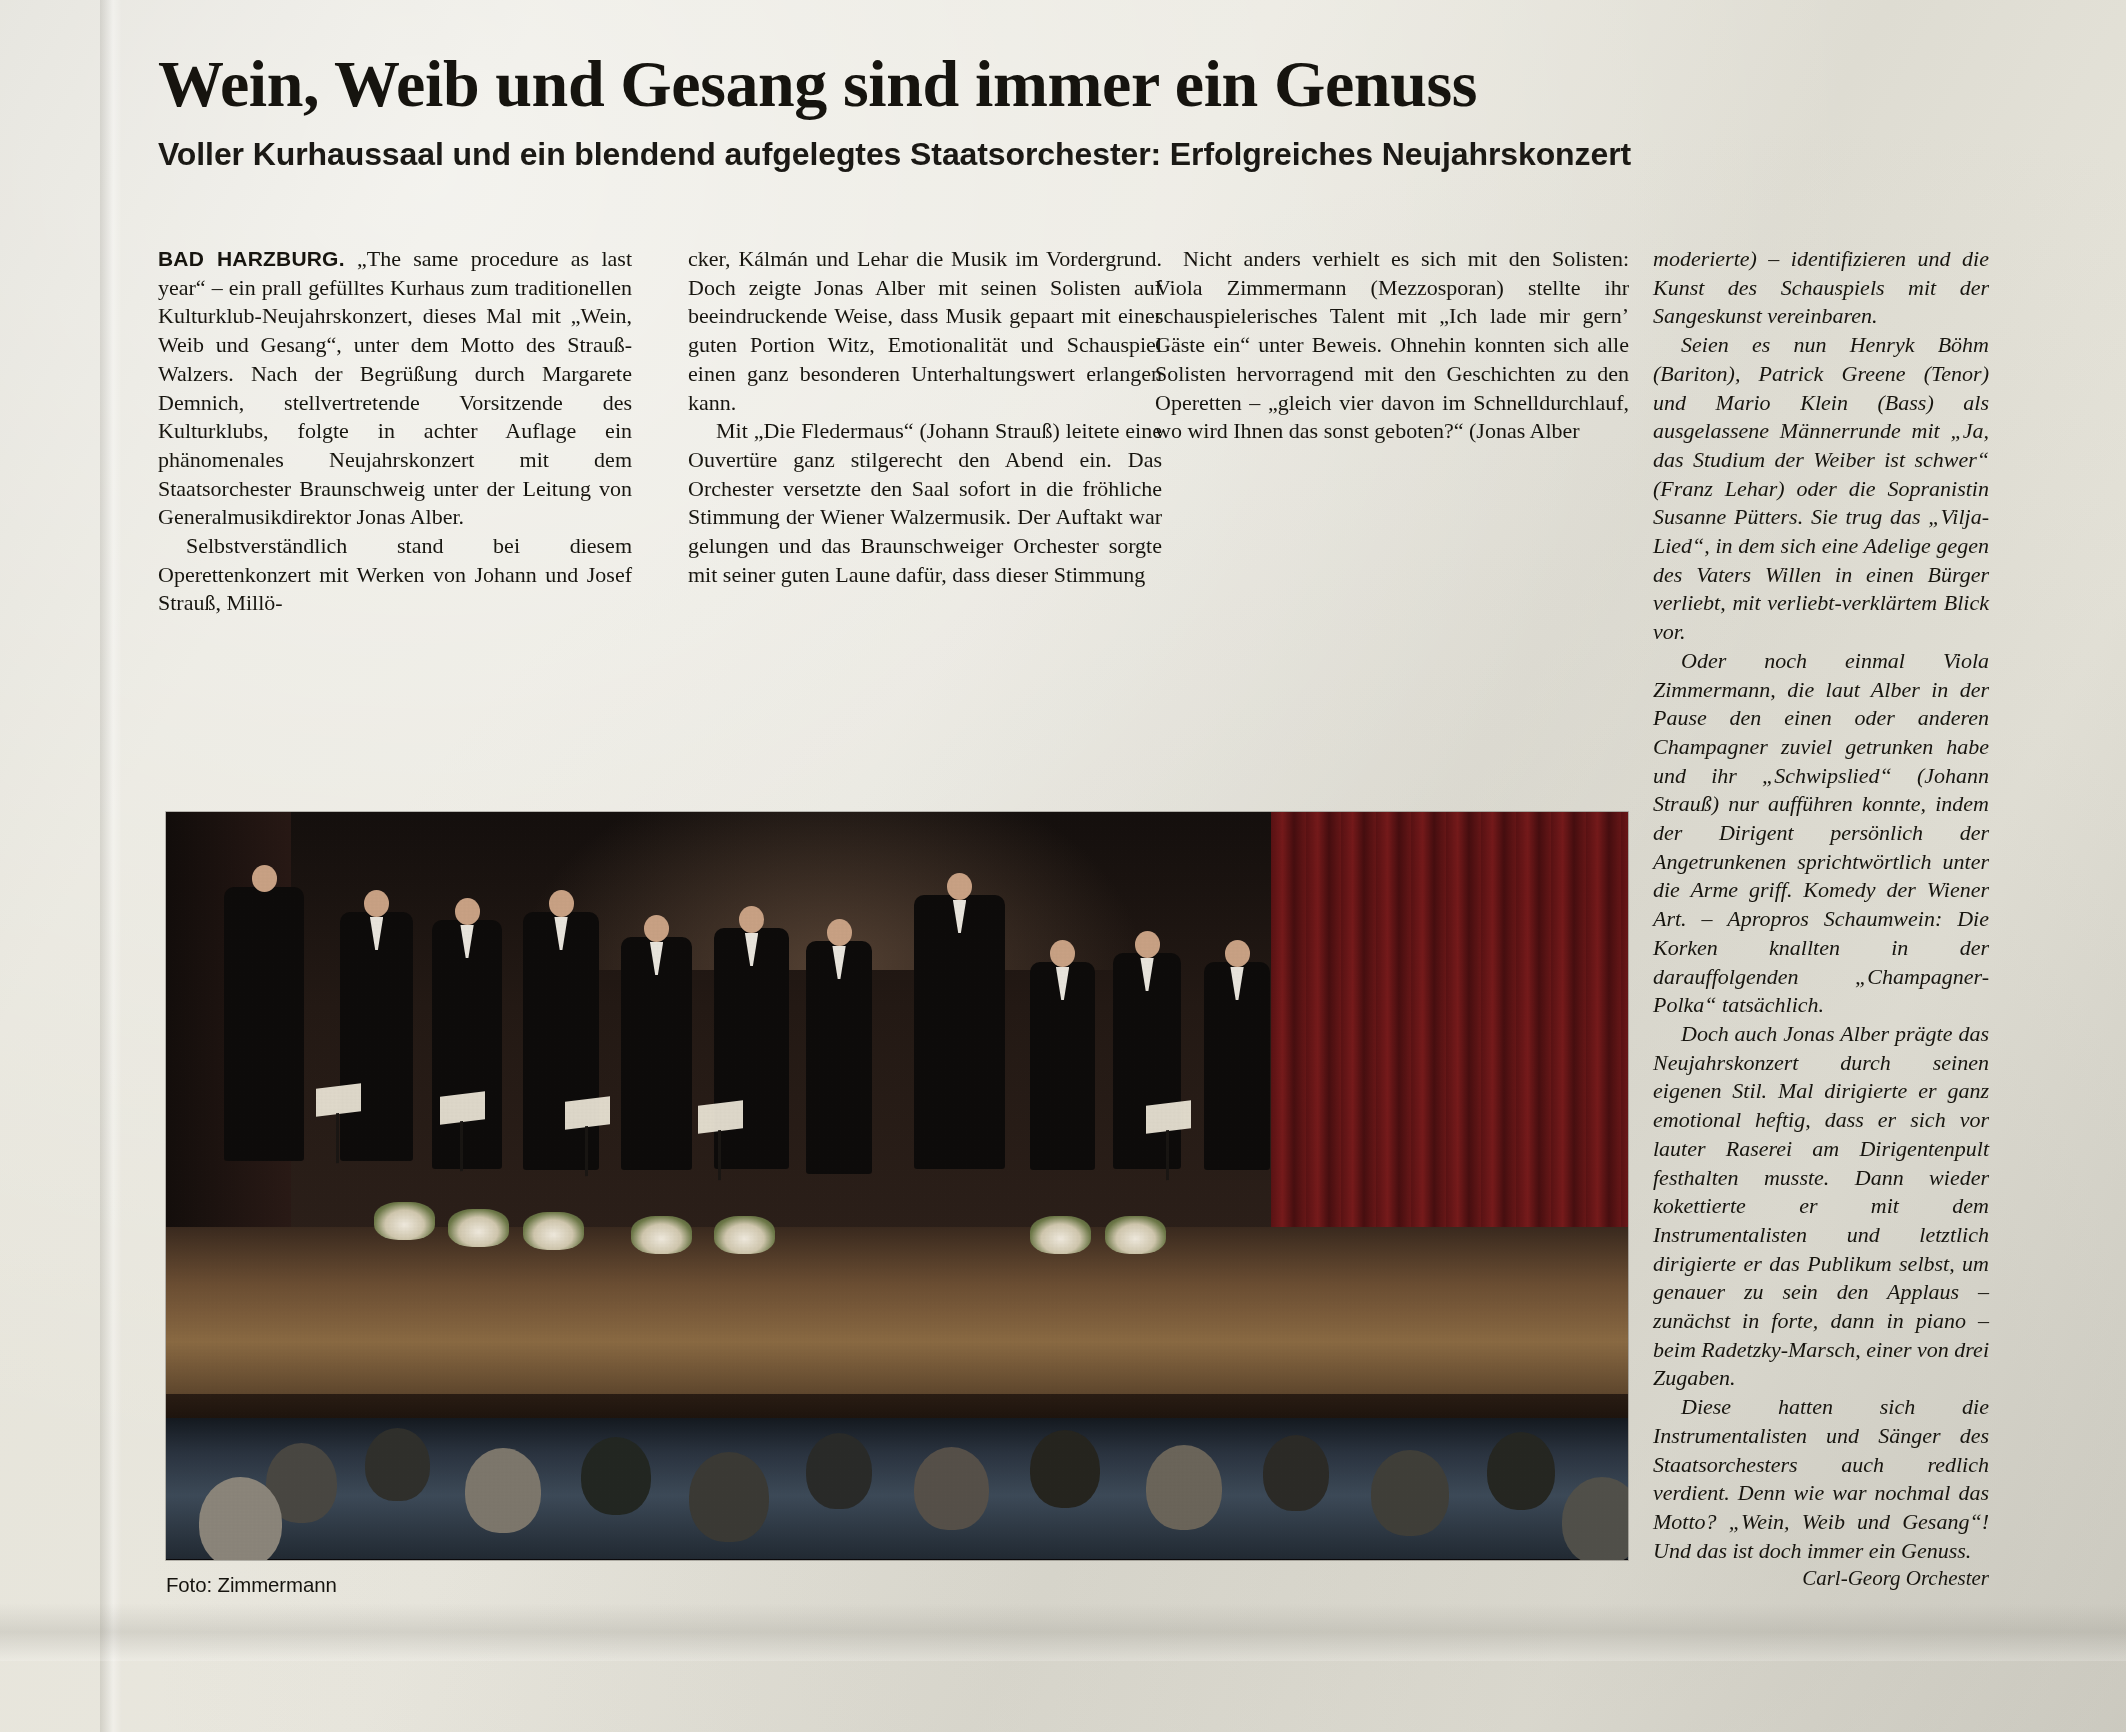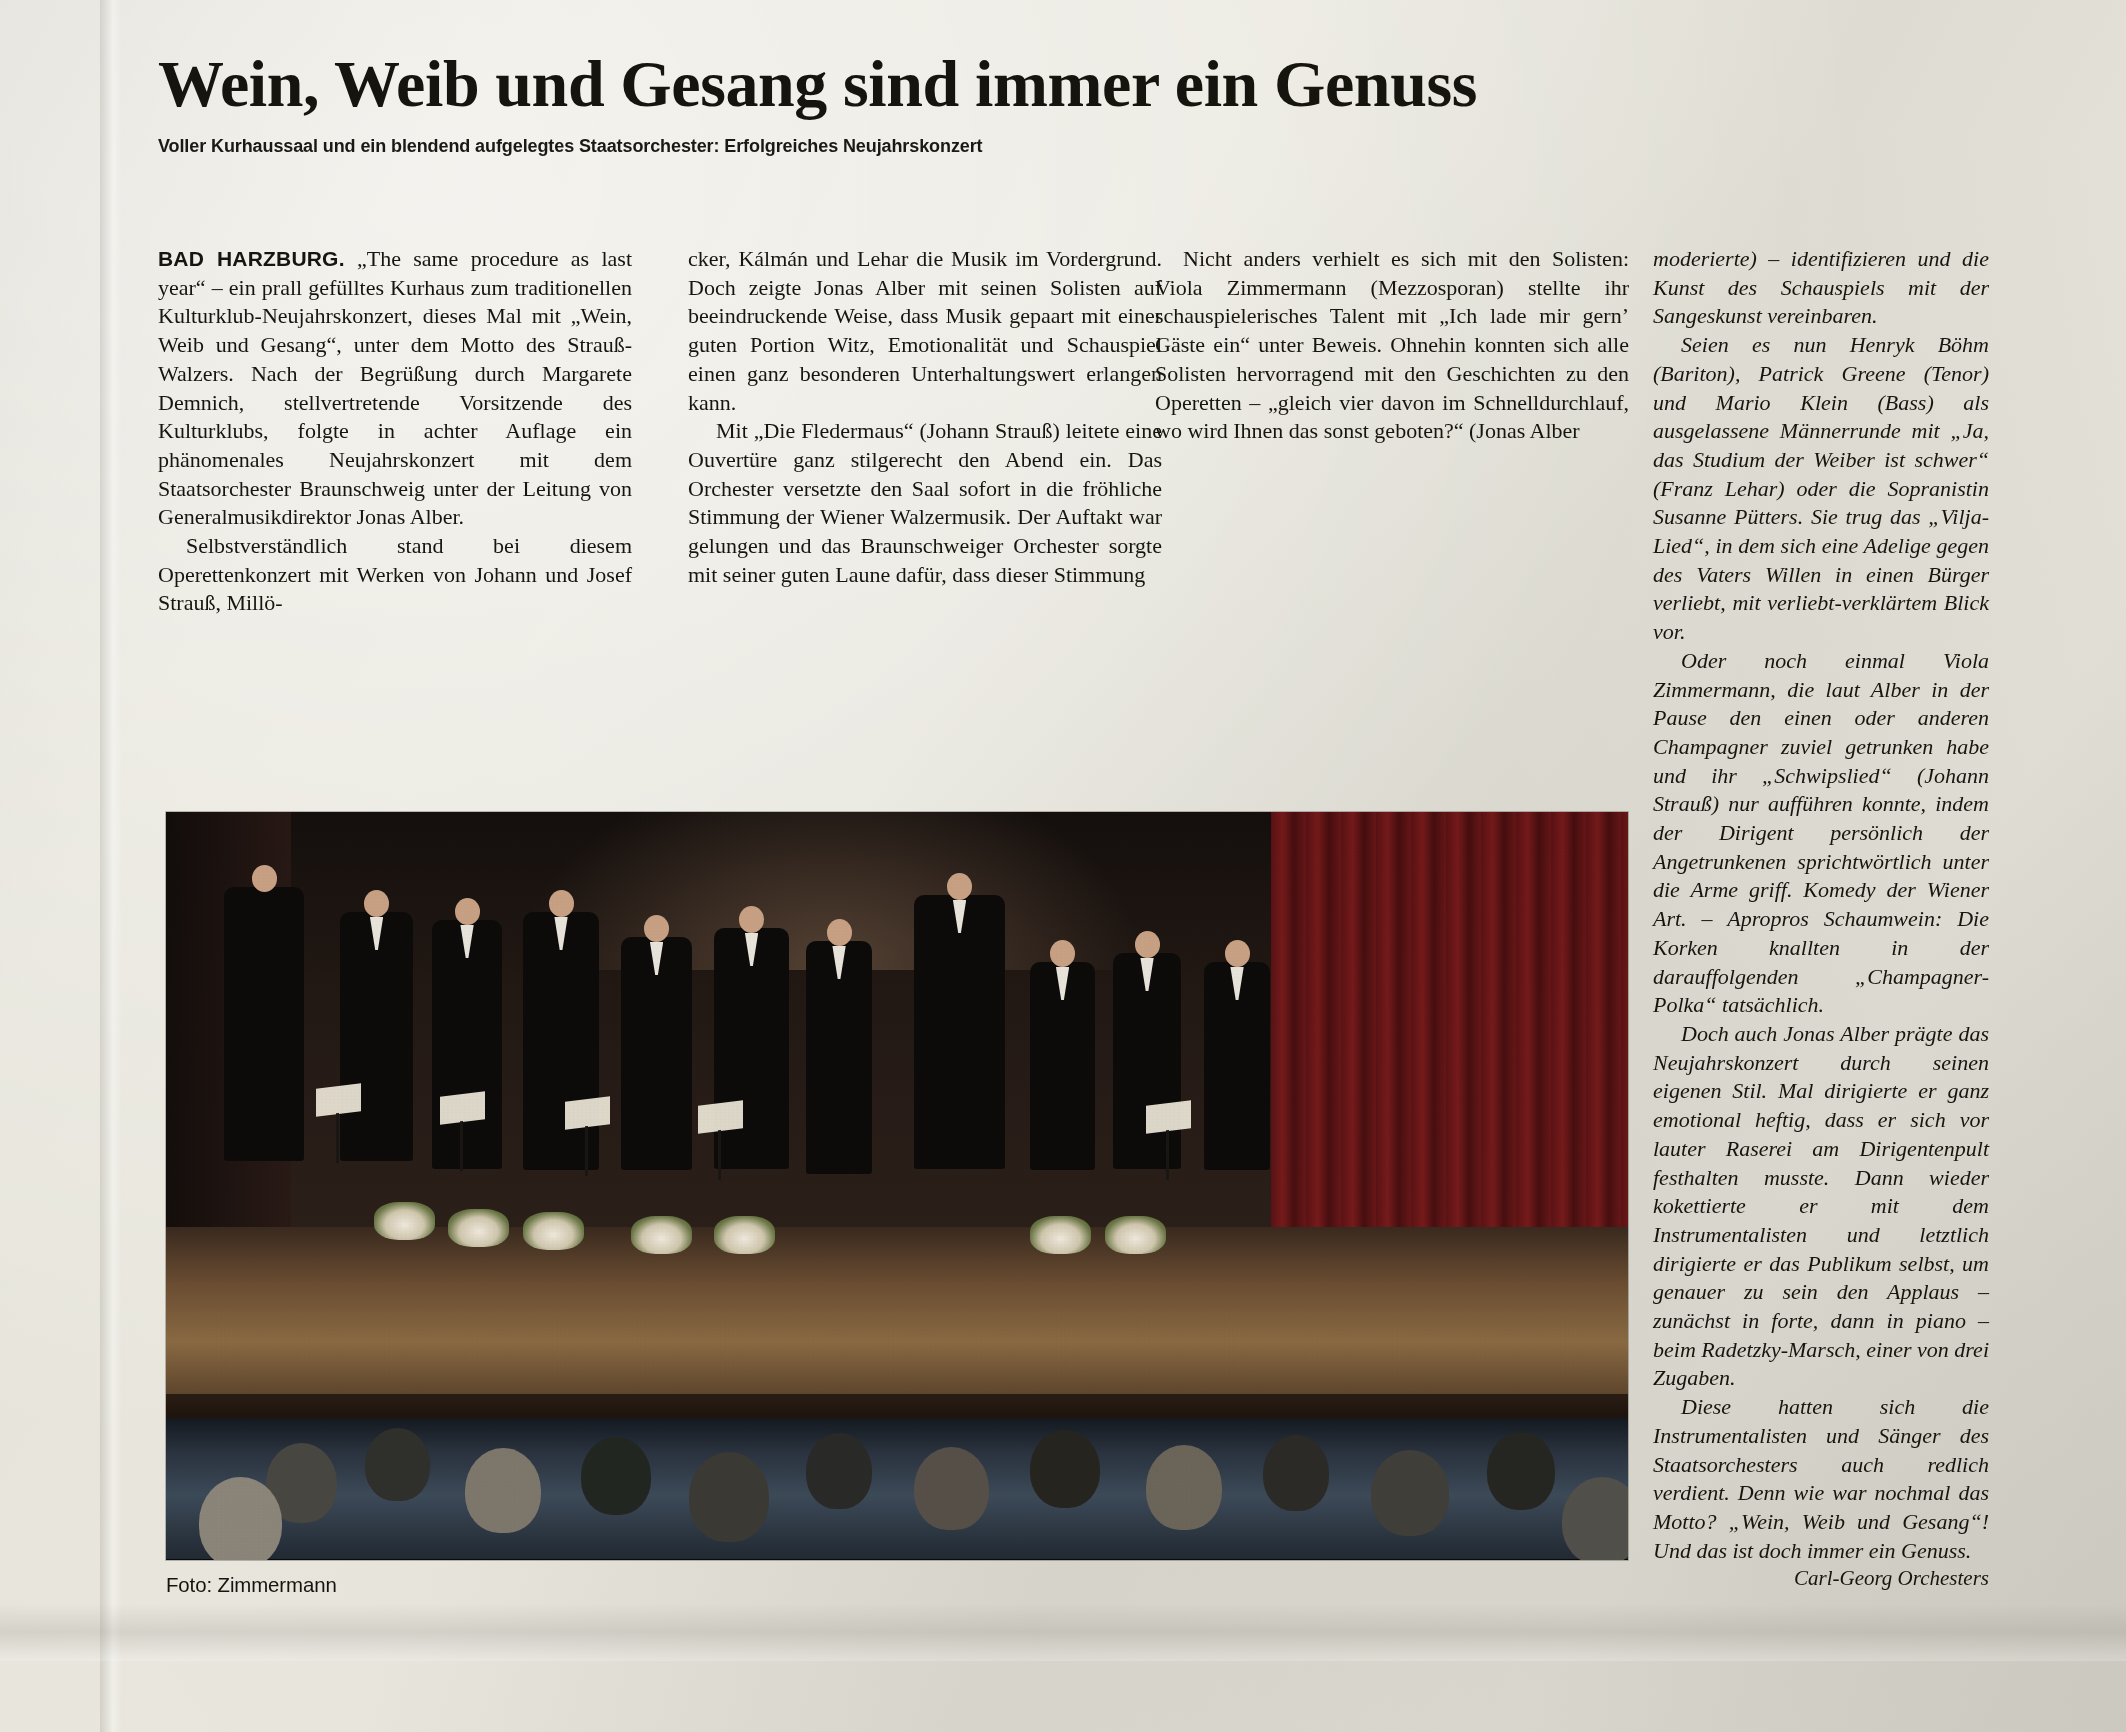--- a/index.html
+++ b/index.html
@@ -59,21 +59,21 @@
     line-height: 1.02;
     letter-spacing: -0.4px;
     color: #16140f;
     font-weight: 700;
     white-space: nowrap;
   }
 
   #subhead {
     margin-top: 18.3px;
     font-family: "Liberation Sans", sans-serif;
-    font-size: 18px;
+    font-size: 32px;
     font-weight: 700;
     letter-spacing: -0.1px;
     color: #1b1915;
     white-space: nowrap;
   }
 
   #rule {
     margin-top: 11.6px;
     height: 1.7px;
     background: #2a2822;
@@ -271,21 +271,21 @@
       <p><span>Nicht anders verhielt es sich mit den Solisten: Viola Zimmermann (Mezzosporan) stellte ihr schauspielerisches Talent mit „Ich lade mir gern’ Gäste ein“ unter Beweis. Ohnehin konnten sich alle Solisten hervorragend mit den Geschichten zu den Operetten – „gleich vier davon im Schnelldurchlauf, wo wird Ihnen das sonst geboten?“ (Jonas Alber</span></p>
     </div>
   </div>
 
   <div id="col4wrap">
     <p class="first"><span>moderierte) – identifizieren und die Kunst des Schauspiels mit der Sangeskunst vereinbaren.</span></p>
     <p><span>Seien es nun Henryk Böhm (Bariton), Patrick Greene (Tenor) und Mario Klein (Bass) als ausgelassene Männerrunde mit „Ja, das Studium der Weiber ist schwer“ (Franz Lehar) oder die Sopranistin Susanne Pütters. Sie trug das „Vilja-Lied“, in dem sich eine Adelige gegen des Vaters Willen in einen Bürger verliebt, mit verliebt-verklärtem Blick vor.</span></p>
     <p><span>Oder noch einmal Viola Zimmermann, die laut Alber in der Pause den einen oder anderen Champagner zuviel getrunken habe und ihr „Schwipslied“ (Johann Strauß) nur aufführen konnte, indem der Dirigent persönlich der Angetrunkenen sprichtwörtlich unter die Arme griff. Komedy der Wiener Art. – Apropros Schaumwein: Die Korken knallten in der darauffolgenden „Champagner-Polka“ tatsächlich.</span></p>
     <p><span>Doch auch Jonas Alber prägte das Neujahrskonzert durch seinen eigenen Stil. Mal dirigierte er ganz emotional heftig, dass er sich vor lauter Raserei am Dirigentenpult festhalten musste. Dann wieder kokettierte er mit dem Instrumentalisten und letztlich dirigierte er das Publikum selbst, um genauer zu sein den Applaus – zunächst in forte, dann in piano – beim Radetzky-Marsch, einer von drei Zugaben.</span></p>
     <p><span>Diese hatten sich die Instrumentalisten und Sänger des Staatsorchesters auch redlich verdient. Denn wie war nochmal das Motto? „Wein, Weib und Gesang“! Und das ist doch immer ein Genuss.</span></p>
-    <p id="byline">Carl-Georg Orchesters</p>
+    <p id="byline">Carl-Georg Orchester</p>
   </div>
 
   <div id="photo-block">
     <div id="photo">
       <div class="ph-layer" id="back-wall"></div>
       <div class="ph-layer" id="curtain-left"></div>
       <div class="ph-layer" id="curtain-right"></div>
       <div class="ph-layer" id="arch"></div>
       <div class="ph-layer" id="stage-floor"></div>
       <div class="ph-layer" id="stage-edge"></div>

